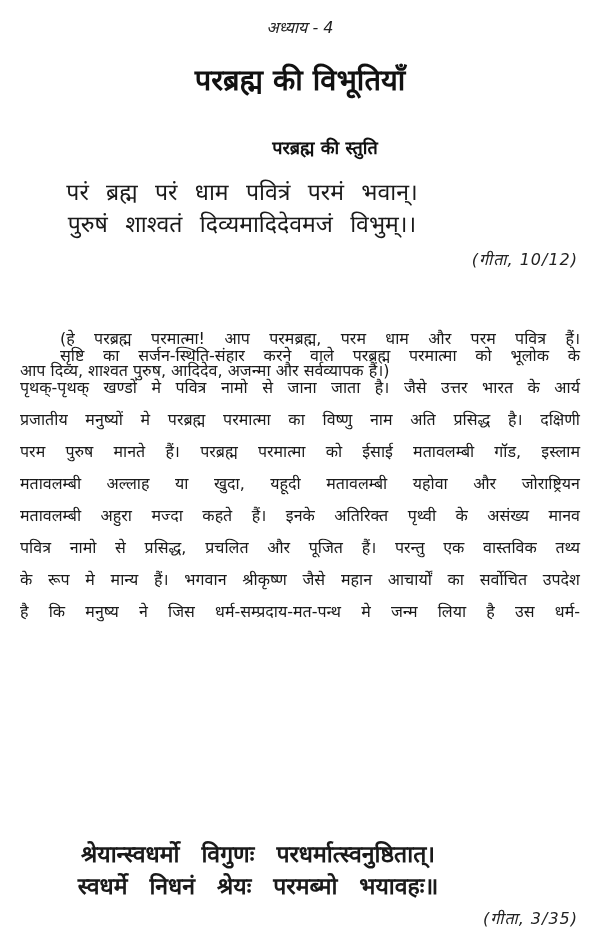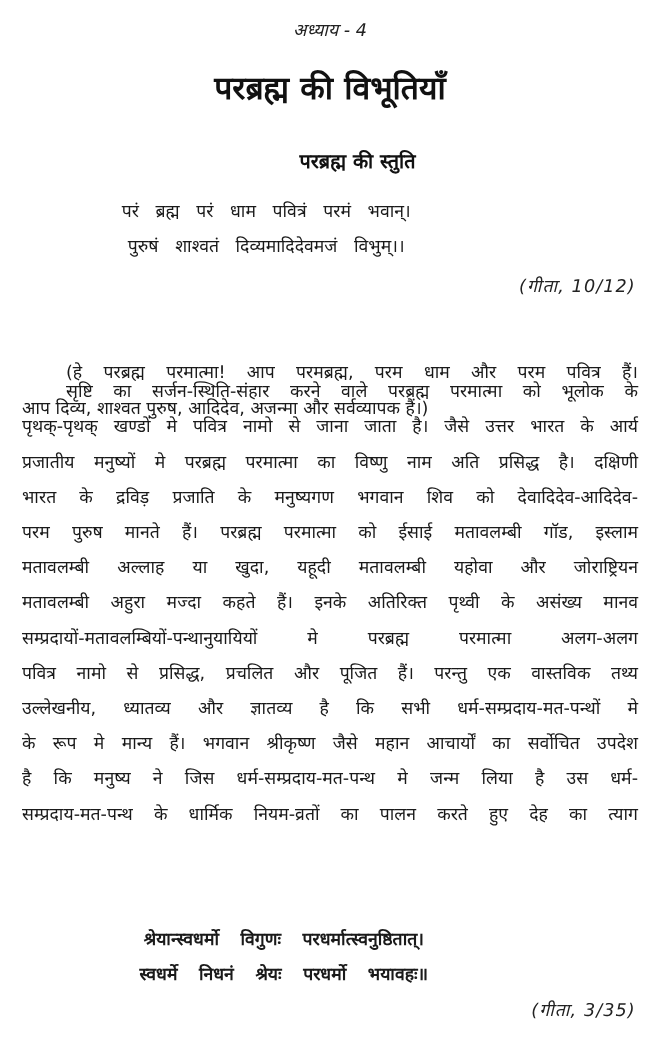--- a/index.html
+++ b/index.html
@@ -17,21 +17,21 @@
   .chapter-title {
     position: absolute; left: 0; width: 600px; top: 60px;
     text-align: center; font-size: 29px; line-height: 40px; font-weight: bold; color: #111;
   }
   .section-title {
     position: absolute; left: 0; width: 600px; top: 134px;
     text-align: center; font-size: 18px; line-height: 28px; font-weight: bold; color: #111; padding-left: 25px;
   }
   .verse {
     position: absolute; left: 0; width: 484px;
-    text-align: center; font-size: 16px; line-height: 32px; color: #1a1a1a;
+    text-align: center; font-size: 23px; line-height: 32px; color: #1a1a1a;
   }
   .verse .vline { display: block; word-spacing: 10px; white-space: nowrap; }
   .verse1 { top: 176px; }
   .verse2 { top: 838px; font-weight: bold; }
   .verse2 .vline { word-spacing: 14px; padding-left: 32px; }
   .citation {
     position: absolute; right: 22px; font-size: 16px; line-height: 28px;
     font-style: italic; color: #222; letter-spacing: 1px;
   }
   .cite1 { top: 246px; }
@@ -66,31 +66,27 @@
 
   <div class="para para1">
     <span class="pline indent">(हे परब्रह्म परमात्मा! आप परमब्रह्म, परम धाम और परम पवित्र हैं।</span>
     <span class="pline last">आप दिव्य, शाश्वत पुरुष, आदिदेव, अजन्मा और सर्वव्यापक हैं।)</span>
   </div>
 
   <div class="para para2">
     <span class="pline indent">सृष्टि का सर्जन-स्थिति-संहार करने वाले परब्रह्म परमात्मा को भूलोक के</span>
     <span class="pline">पृथक्-पृथक् खण्डों मे पवित्र नामो से जाना जाता है। जैसे उत्तर भारत के आर्य</span>
     <span class="pline">प्रजातीय मनुष्यों मे परब्रह्म परमात्मा का विष्णु नाम अति प्रसिद्ध है। दक्षिणी</span>
-    <span class="pline">भारत के द्रविड़ प्रजाति के मनुष्यगण भगवान शिव को देवादिदेव-आदिदेव-</span>
     <span class="pline">परम पुरुष मानते हैं। परब्रह्म परमात्मा को ईसाई मतावलम्बी गॉड, इस्लाम</span>
     <span class="pline">मतावलम्बी अल्लाह या खुदा, यहूदी मतावलम्बी यहोवा और जोराष्ट्रियन</span>
     <span class="pline">मतावलम्बी अहुरा मज्दा कहते हैं। इनके अतिरिक्त पृथ्वी के असंख्य मानव</span>
-    <span class="pline">सम्प्रदायों-मतावलम्बियों-पन्थानुयायियों मे परब्रह्म परमात्मा अलग-अलग</span>
     <span class="pline">पवित्र नामो से प्रसिद्ध, प्रचलित और पूजित हैं। परन्तु एक वास्तविक तथ्य</span>
-    <span class="pline">उल्लेखनीय, ध्यातव्य और ज्ञातव्य है कि सभी धर्म-सम्प्रदाय-मत-पन्थों मे</span>
     <span class="pline">के रूप मे मान्य हैं। भगवान श्रीकृष्ण जैसे महान आचार्यों का सर्वोचित उपदेश</span>
     <span class="pline">है कि मनुष्य ने जिस धर्म-सम्प्रदाय-मत-पन्थ मे जन्म लिया है उस धर्म-</span>
-    <span class="pline">सम्प्रदाय-मत-पन्थ के धार्मिक नियम-व्रतों का पालन करते हुए देह का त्याग</span>
   </div>
 
   <div class="verse verse2">
     <span class="vline">श्रेयान्स्वधर्मो विगुणः परधर्मात्स्वनुष्ठितात्।</span>
-    <span class="vline">स्वधर्मे निधनं श्रेयः परधर्मो भयावहः॥</span>
+    <span class="vline">स्वधर्मे निधनं श्रेयः परमब्मो भयावहः॥</span>
   </div>
   <div class="citation cite2">(गीता, 3/35)</div>
 
 </div>
 
 </body></html>

